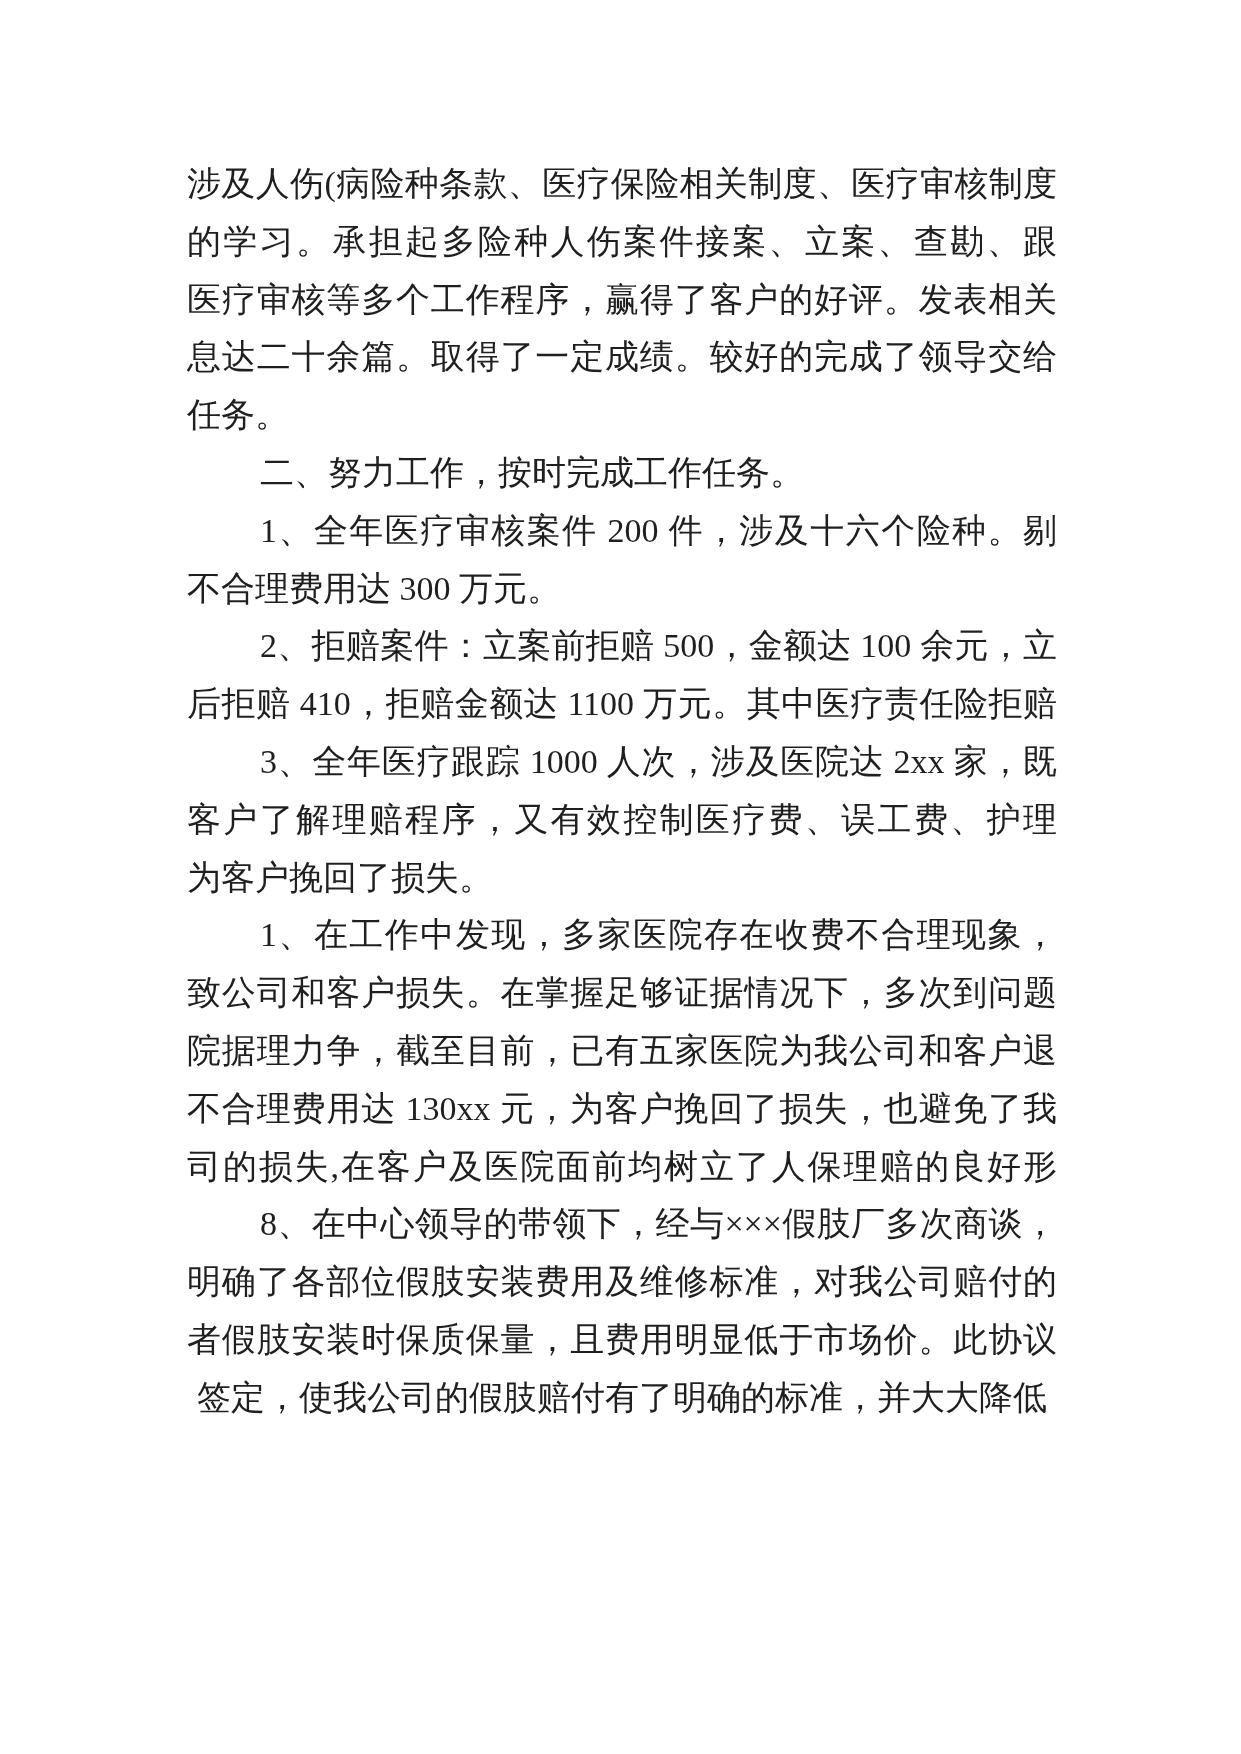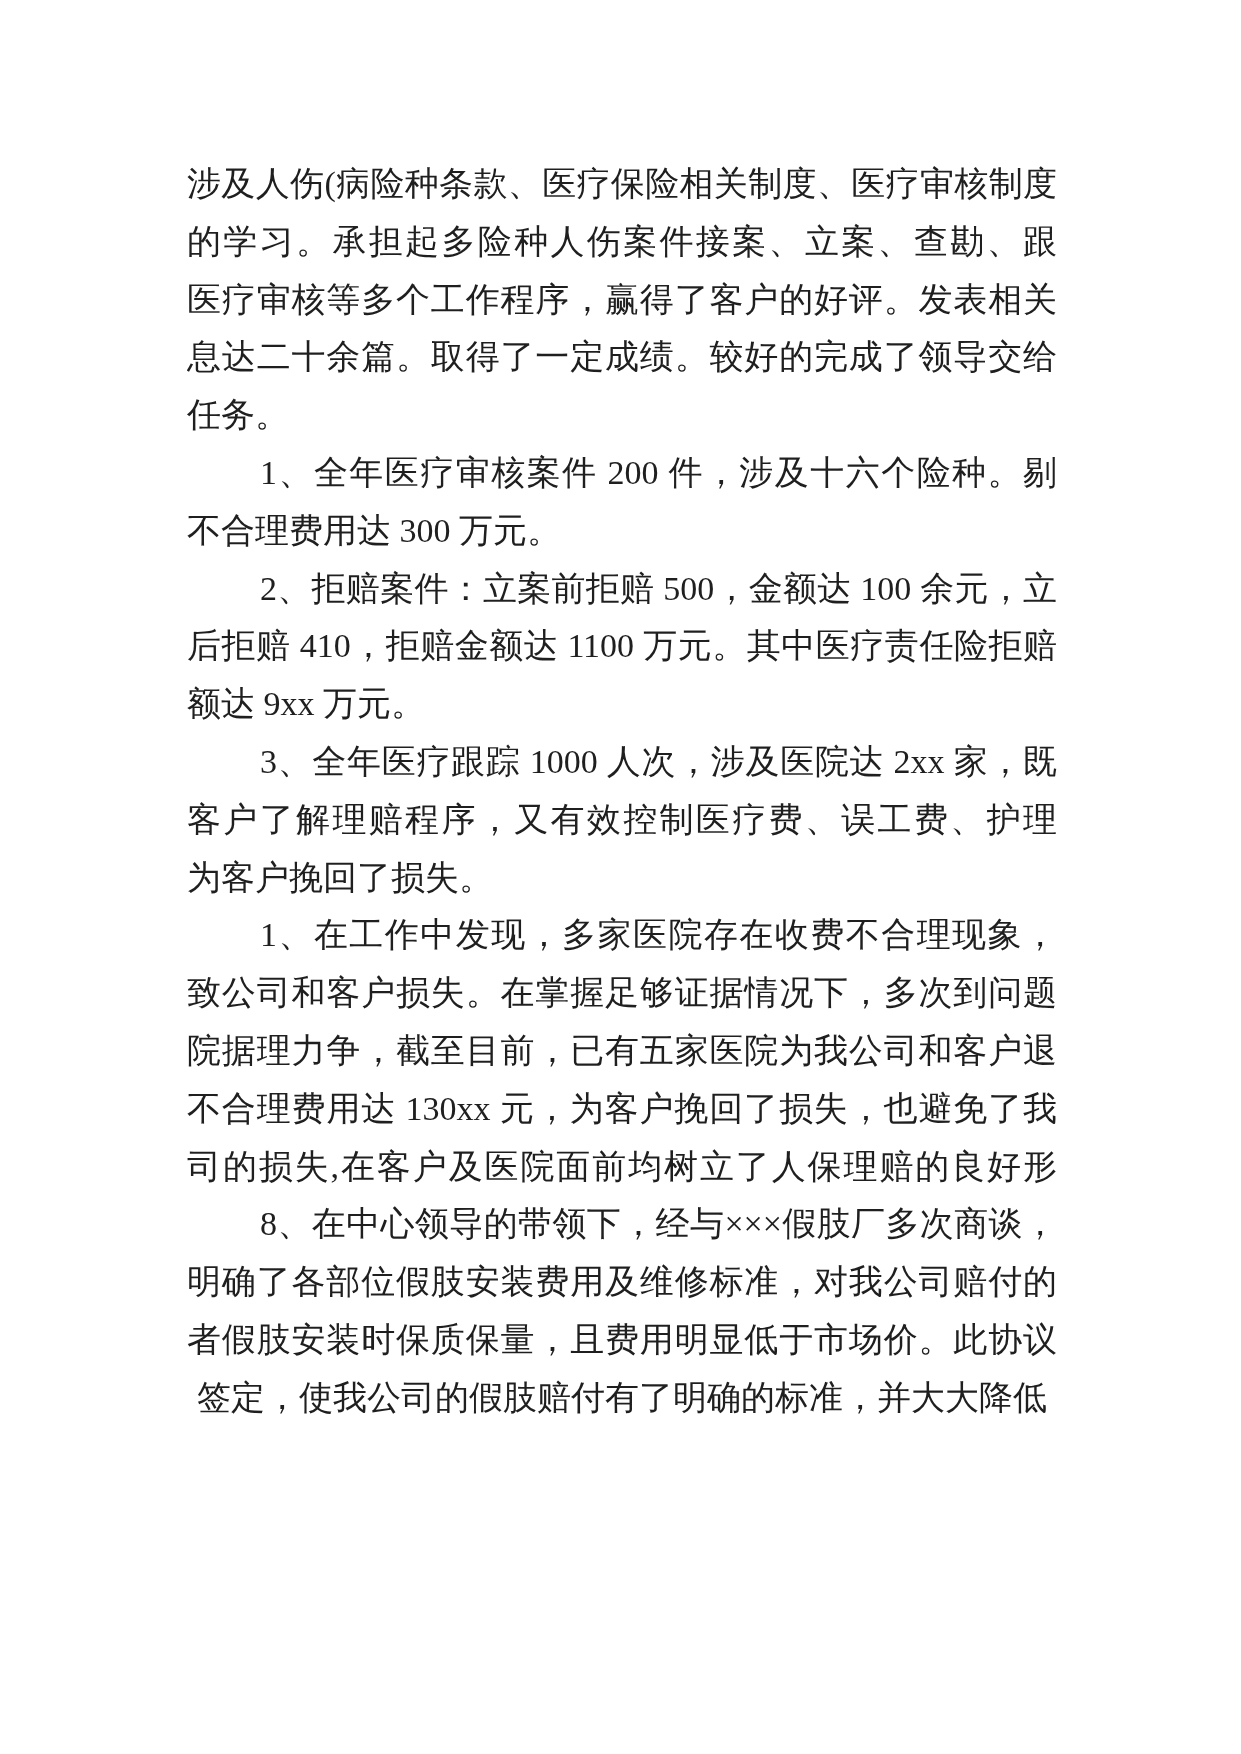--- a/index.html
+++ b/index.html
@@ -45,25 +45,25 @@
 </head>
 <body>
 
 <div class="page">
   <div class="text-block">
     <div class="line">涉及人伤(病险种条款、医疗保险相关制度、医疗审核制度</div>
     <div class="line">的学习。承担起多险种人伤案件接案、立案、查勘、跟踪、</div>
     <div class="line">医疗审核等多个工作程序，赢得了客户的好评。发表相关信</div>
     <div class="line">息达二十余篇。取得了一定成绩。较好的完成了领导交给的</div>
     <div class="line end">任务。</div>
+    <div class="line end ind">二、努力工作，按时完成工作任务。</div>
     <div class="line ind">1、全年医疗审核案件 200 件，涉及十六个险种。剔除</div>
     <div class="line end">不合理费用达 300 万元。</div>
     <div class="line ind">2、拒赔案件：立案前拒赔 500，金额达 100 余元，立案</div>
     <div class="line">后拒赔 410，拒赔金额达 1100 万元。其中医疗责任险拒赔金</div>
-    <div class="line end">额达 9xx 万元。</div>
     <div class="line ind">3、全年医疗跟踪 1000 人次，涉及医院达 2xx 家，既让</div>
     <div class="line">客户了解理赔程序，又有效控制医疗费、误工费、护理费。</div>
     <div class="line end">为客户挽回了损失。</div>
     <div class="line ind">1、在工作中发现，多家医院存在收费不合理现象，导</div>
     <div class="line">致公司和客户损失。在掌握足够证据情况下，多次到问题医</div>
     <div class="line">院据理力争，截至目前，已有五家医院为我公司和客户退回</div>
     <div class="line">不合理费用达 130xx 元，为客户挽回了损失，也避免了我公</div>
     <div class="line">司的损失,在客户及医院面前均树立了人保理赔的良好形象。</div>
     <div class="line ind">8、在中心领导的带领下，经与×××假肢厂多次商谈，</div>
     <div class="line">明确了各部位假肢安装费用及维修标准，对我公司赔付的伤</div>

